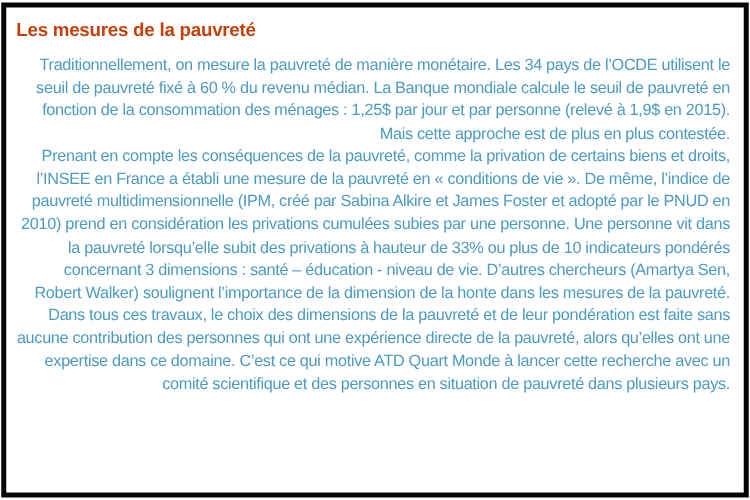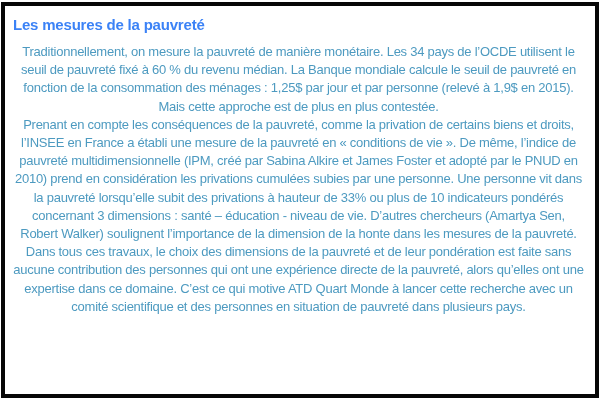--- a/index.html
+++ b/index.html
@@ -32,28 +32,28 @@
     line-height: 20px;
     color: #1a7aa8;
     letter-spacing: -0.2px;
   }
   .article-body p {
     margin: 0;
     font-size: 13px;
     line-height: 18.2px;
     color: #4d9ac0;
     letter-spacing: -0.25px;
-    text-align: center;
+    text-align: right;
   }
 </style>
 </head>
 <body>
 
 <div class="frame" style="border-color: rgb(6, 6, 6);">
   <div class="content">
-    <h1 class="article-title" style="color: #3b82f6;">Les mesures de la pauvreté</h1>
+    <h1 class="article-title" style="color: #c2410c;">Les mesures de la pauvreté</h1>
     <div class="article-body">
       <p style="color: rgb(77, 154, 192);">Traditionnellement, on mesure la pauvreté de manière monétaire. Les 34 pays de l’OCDE utilisent le seuil de pauvreté fixé à 60 % du revenu médian. La Banque mondiale calcule le seuil de pauvreté en fonction de la consommation des ménages : 1,25$ par jour et par personne (relevé à 1,9$ en 2015). Mais cette approche est de plus en plus contestée.</p>
       <p style="color: rgb(77, 154, 192);">Prenant en compte les conséquences de la pauvreté, comme la privation de certains biens et droits, l’INSEE en France a établi une mesure de la pauvreté en « conditions de vie ». De même, l’indice de pauvreté multidimensionnelle (IPM, créé par Sabina Alkire et James Foster et adopté par le PNUD en 2010) prend en considération les privations cumulées subies par une personne. Une personne vit dans la pauvreté lorsqu’elle subit des privations à hauteur de 33% ou plus de 10 indicateurs pondérés concernant 3 dimensions : santé – éducation - niveau de vie. D’autres chercheurs (Amartya Sen, Robert Walker) soulignent l’importance de la dimension de la honte dans les mesures de la pauvreté.</p>
       <p style="color: rgb(77, 154, 192);">Dans tous ces travaux, le choix des dimensions de la pauvreté et de leur pondération est faite sans aucune contribution des personnes qui ont une expérience directe de la pauvreté, alors qu’elles ont une expertise dans ce domaine. C’est ce qui motive ATD Quart Monde à lancer cette recherche avec un comité scientifique et des personnes en situation de pauvreté dans plusieurs pays.</p>
     </div>
   </div>
 </div>
 
 </body></html>

